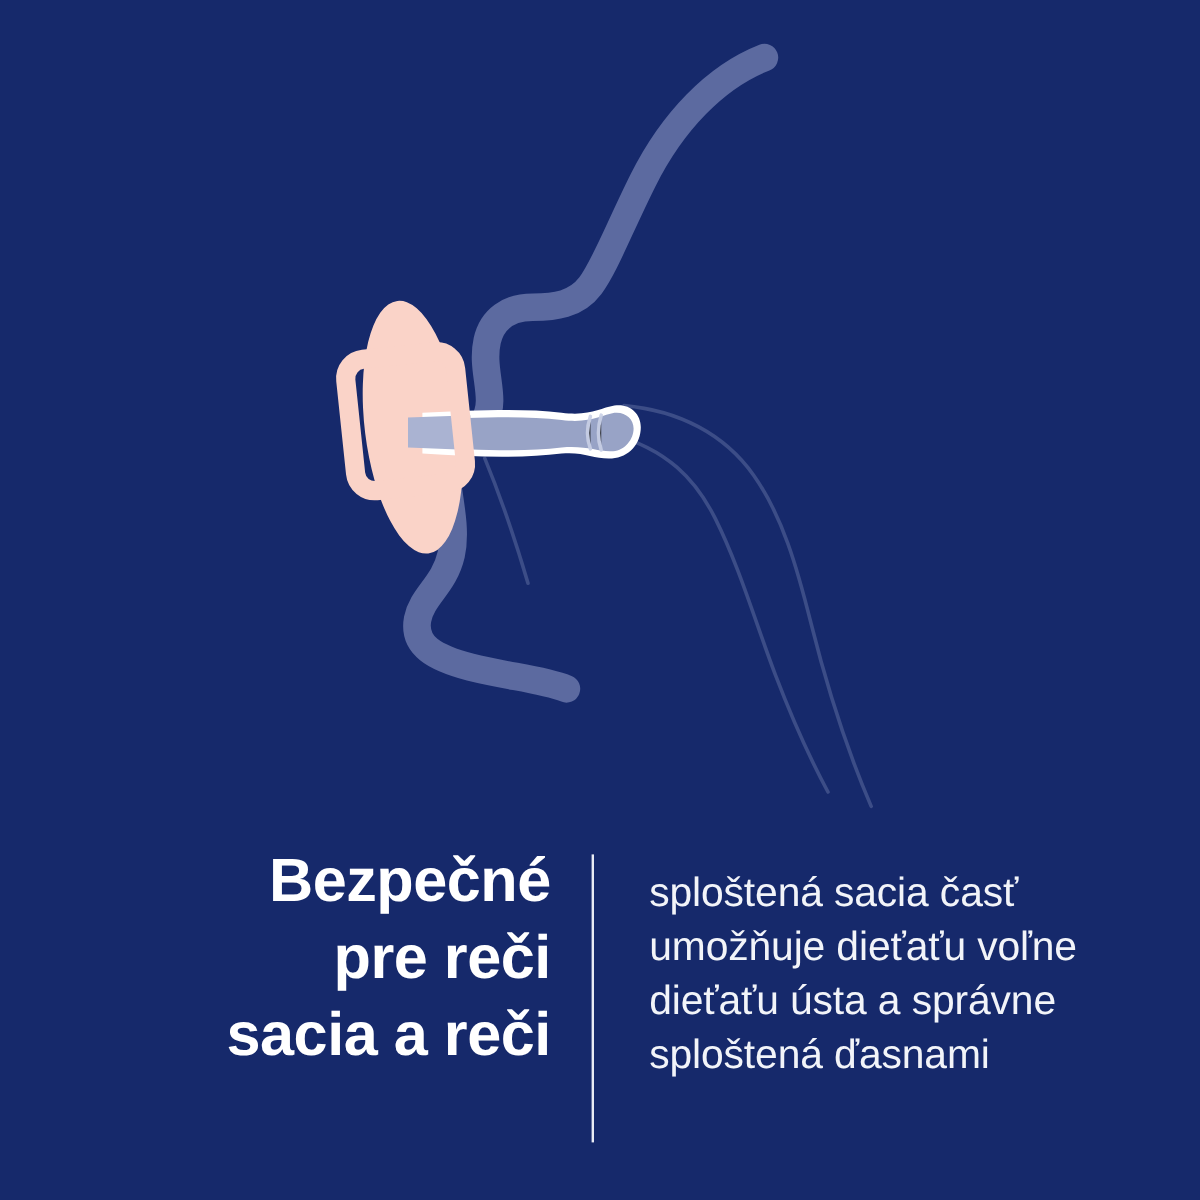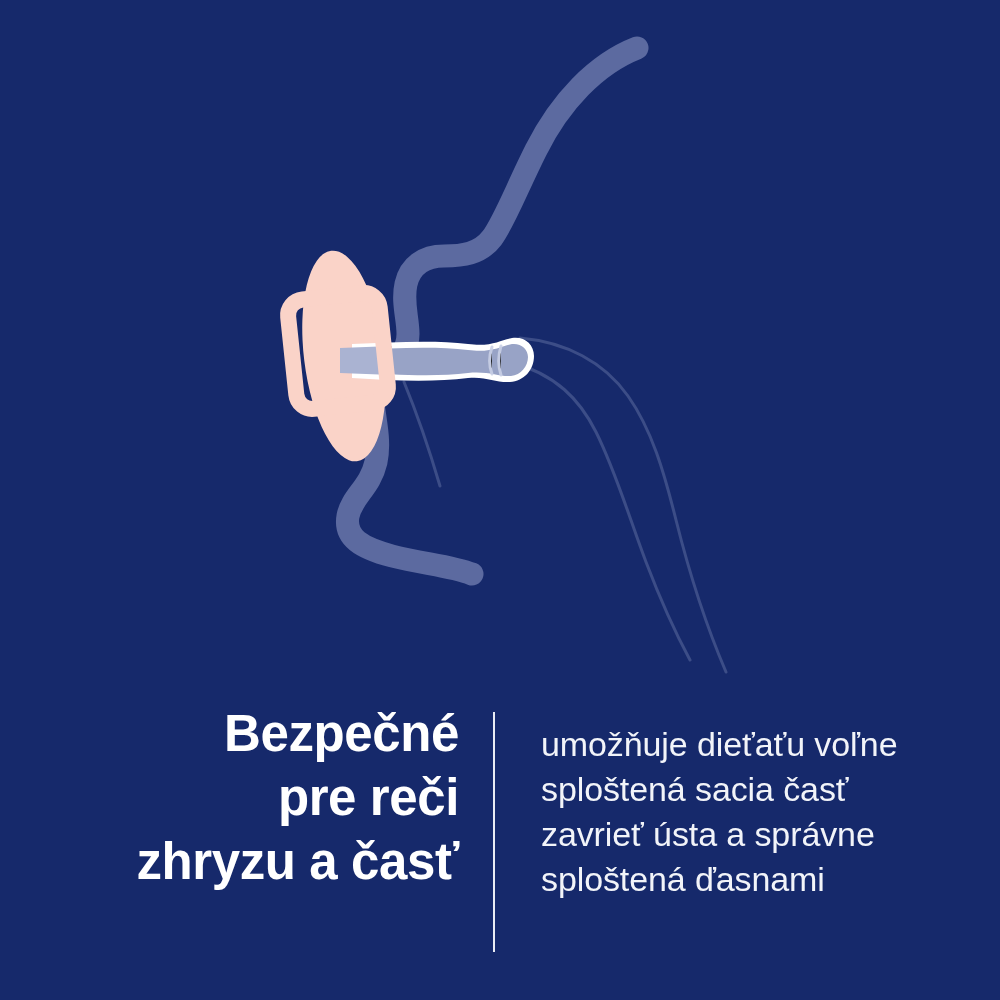--- a/index.html
+++ b/index.html
@@ -147,27 +147,27 @@
       </g>
 
     </svg>
   </div>
 
   <div class="caption-block">
 
     <div class="headline">
       <span class="hl-line">Bezpečné</span>
       <span class="hl-line">pre reči</span>
-      <span class="hl-line">zhryzu a časť</span>
+      <span class="hl-line">sacia a reči</span>
     </div>
 
     <div class="divider"></div>
 
     <div class="body-copy">
+      <span class="bc-line">sploštená sacia časť</span>
       <span class="bc-line">umožňuje dieťaťu voľne</span>
-      <span class="bc-line">sploštená sacia časť</span>
-      <span class="bc-line">zavrieť ústa a správne</span>
+      <span class="bc-line">dieťaťu ústa a správne</span>
       <span class="bc-line">sploštená ďasnami</span>
     </div>
 
   </div>
 
 </div>
 
 </body></html>

